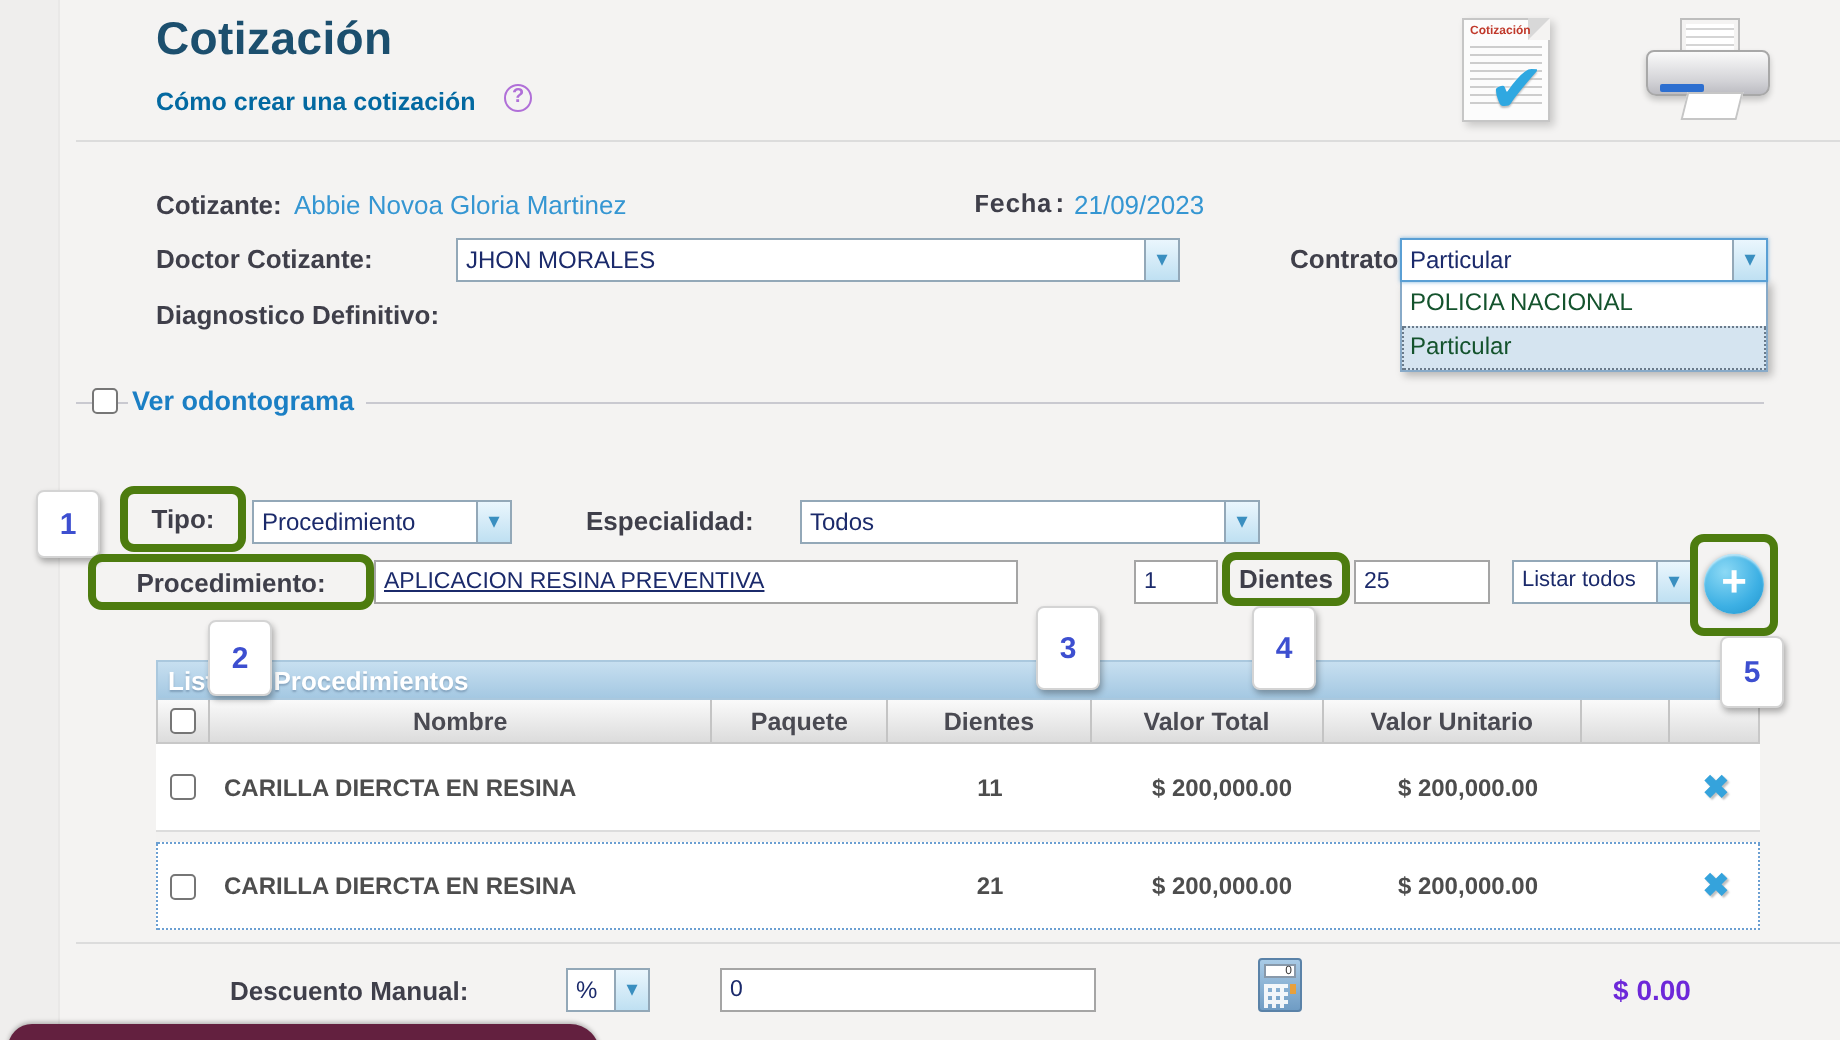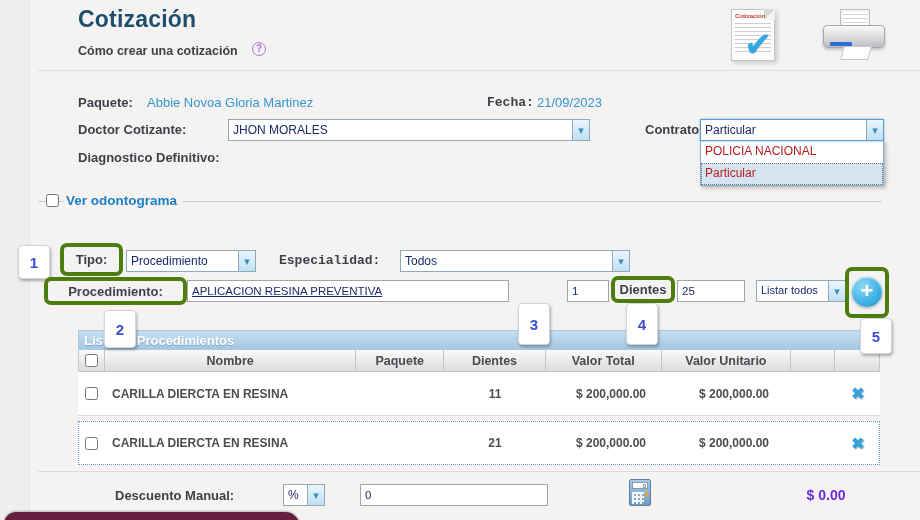--- a/index.html
+++ b/index.html
@@ -4,21 +4,21 @@
 <style>
   * { margin:0; padding:0; box-sizing:border-box; }
   html,body { width:920px; height:520px; }
   body { font-family:"Liberation Sans", sans-serif; background:#f3f2f1; position:relative; overflow:hidden; }
   .abs { position:absolute; }
   .page { position:relative; width:920px; height:520px; background:#f4f3f2; }
   .left-strip { left:0; top:0; width:30px; height:520px; background:#efeeed; border-right:1px solid #e9e8e7; }
 
   
   .title { left:78px; top:6px; font-size:23px; font-weight:bold; color:#1c4f6e; letter-spacing:.2px; }
-  .help-link { left:78px; top:44px; font-size:12.5px; font-weight:bold; color:#404040; cursor:pointer; }
+  .help-link { left:78px; top:44px; font-size:12.5px; font-weight:bold; color:#0369a1; cursor:pointer; }
   .help-icon { left:252px; top:42px; width:14px; height:14px; border:1.5px solid #b06fd8; border-radius:50%; color:#b06fd8;
                font-size:10px; font-weight:bold; text-align:center; line-height:11px; }
   .hdivider { height:1px; background:#dcdcdc; }
 
   
   .docicon { left:724px; top:8px; width:58px; height:56px; cursor:pointer; }
   .docicon .sheet { position:absolute; left:7px; top:1px; width:44px; height:52px; background:#fcfcfc;
                     border:1px solid #c6c6c6; box-shadow:2px 2px 4px rgba(0,0,0,.18); }
   .docicon .fold { position:absolute; right:-1px; top:-1px; width:0; height:0;
                    border-left:11px solid #d8d8d8; border-top:11px solid #f4f3f2; transform:rotate(90deg); }
@@ -44,21 +44,21 @@
 
   
   .sel { height:22px; background:#fff; border:1px solid #93a8b8; display:flex; align-items:stretch; cursor:pointer; }
   .sel .txt { flex:1; font-size:12px; color:#1b2a6b; padding:3px 4px 0 4px; white-space:nowrap; overflow:hidden; }
   .sel .arrow { width:17px; border-left:1px solid #93a8b8; background:linear-gradient(#eaf6fd,#bfe0f2);
                 display:flex; align-items:center; justify-content:center; color:#3a8fc0; font-size:11px; line-height:1; }
   .sel.focused { border-color:#5a9fd4; box-shadow:0 0 2px rgba(90,159,212,.8); }
 
   
   .ddpanel { left:700px; top:140px; width:184px; background:#fff; border:1px solid #88aac8; box-shadow:2px 2px 4px rgba(0,0,0,.25); z-index:50; }
-  .dditem { height:22px; font-size:12px; color:#b91c1c; padding:3px 4px 0 4px; white-space:nowrap; cursor:pointer; }
+  .dditem { height:22px; font-size:12px; color:#14532d; padding:3px 4px 0 4px; white-space:nowrap; cursor:pointer; }
   .dditem.hover { background:#d5e4f0; outline:1px dotted #6a7a8a; outline-offset:-1px; }
 
   
   .inp { position:absolute; height:22px; background:#fff; border:1px solid #a5a5a5; font-size:11.5px; color:#1b2a6b;
          padding:0 4px; font-family:"Liberation Sans", sans-serif; }
 
   
   .odline { left:38px; top:201px; width:844px; height:1px; background:#c9c9d0; }
   .odbox { left:46px; top:194px; width:14px; height:14px; z-index:2; }
   .odlabel { left:64px; top:193px; font-size:13.5px; font-weight:bold; color:#1b7fc4; background:#f4f3f2; padding:0 6px 2px 2px; z-index:2; }
@@ -128,21 +128,21 @@
 
   <div class="abs printer">
     <div class="paper-back"></div>
     <div class="pbody"></div>
     <div class="blue-strip"></div>
     <div class="paper-front"></div>
   </div>
 
   <div class="abs hdivider" style="left:38px; top:70px; width:882px;"></div>
 
-  <span class="abs lbl" style="left:78px; top:95px;">Paquete:</span>
+  <span class="abs lbl" style="left:78px; top:95px;">Cotizante:</span>
   <span class="abs val-blue" style="left:147px; top:95px;">Abbie Novoa Gloria Martinez</span>
   <span class="abs lbl" style="left:487px; top:95px;font-family:Liberation Mono, monospace;">Fecha:</span>
   <span class="abs val-blue" style="left:537px; top:95px;">21/09/2023</span>
 
   <span class="abs lbl" style="left:78px; top:122px;">Doctor Cotizante:</span>
   <div class="abs sel" style="left:228px; top:119px; width:362px;">
     <div class="txt">JHON MORALES</div>
     <div class="arrow">▾</div>
   </div>
 
@@ -163,21 +163,21 @@
   <span class="abs odlabel">Ver odontograma</span>
 
   <div class="abs callout" style="left:18px; top:245px; height:34px;">1</div>
   <div class="abs ann" style="left:60px; top:243px; width:63px; height:33px;">
     <span class="lbl">Tipo:</span>
   </div>
   <div class="abs sel" style="left:126px; top:250px; width:130px;">
     <div class="txt">Procedimiento</div>
     <div class="arrow">▾</div>
   </div>
-  <span class="abs lbl" style="left:279px; top:253px;font-family:Liberation Mono, monospace;">Especialidad:</span>
+  <span class="abs lbl" style="left:293px; top:253px;">Especialidad:</span>
   <div class="abs sel" style="left:400px; top:250px; width:230px;">
     <div class="txt">Todos</div>
     <div class="arrow">▾</div>
   </div>
 
   <div class="abs ann" style="left:44px; top:277px; width:143px; height:28px;">
     <span class="lbl">Procedimiento:</span>
   </div>
   <input class="inp" style="left: 187px; top: 280px; width: 322px; text-decoration: underline;" value="APLICACION RESINA PREVENTIVA">
   <input class="inp" style="left: 567px; top: 280px; width: 42px;" value="1">

